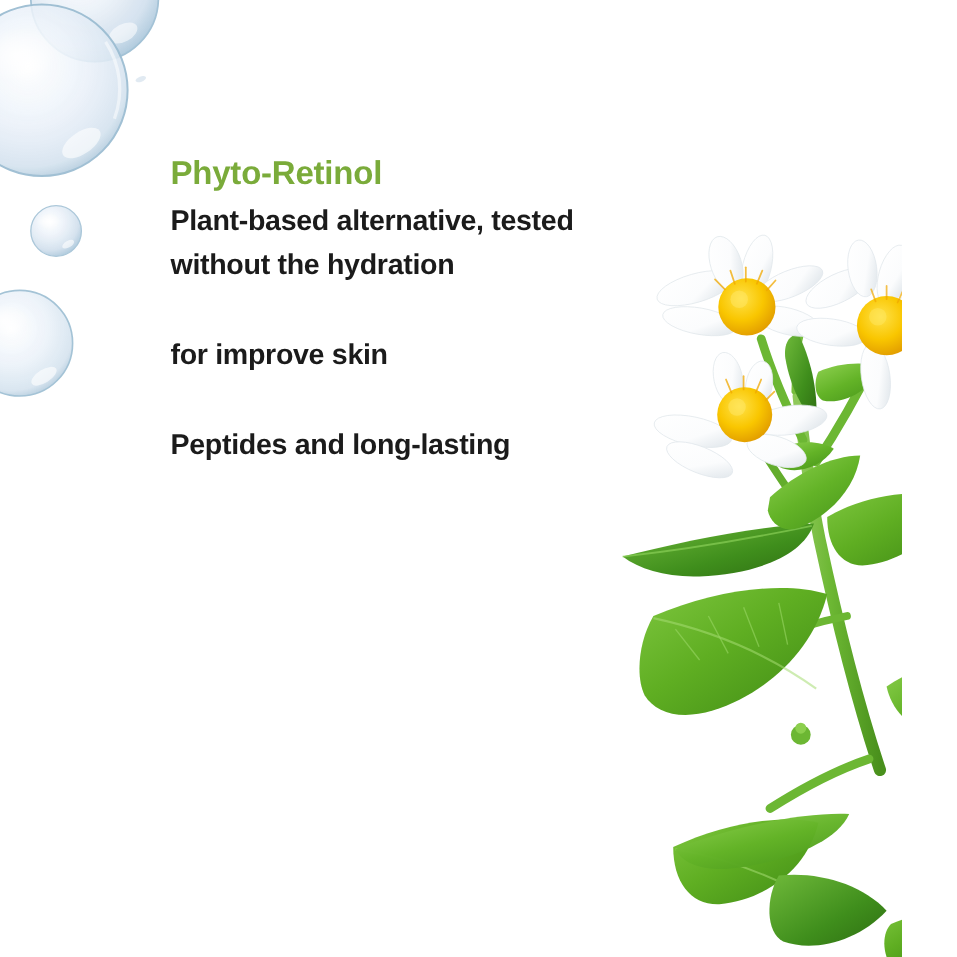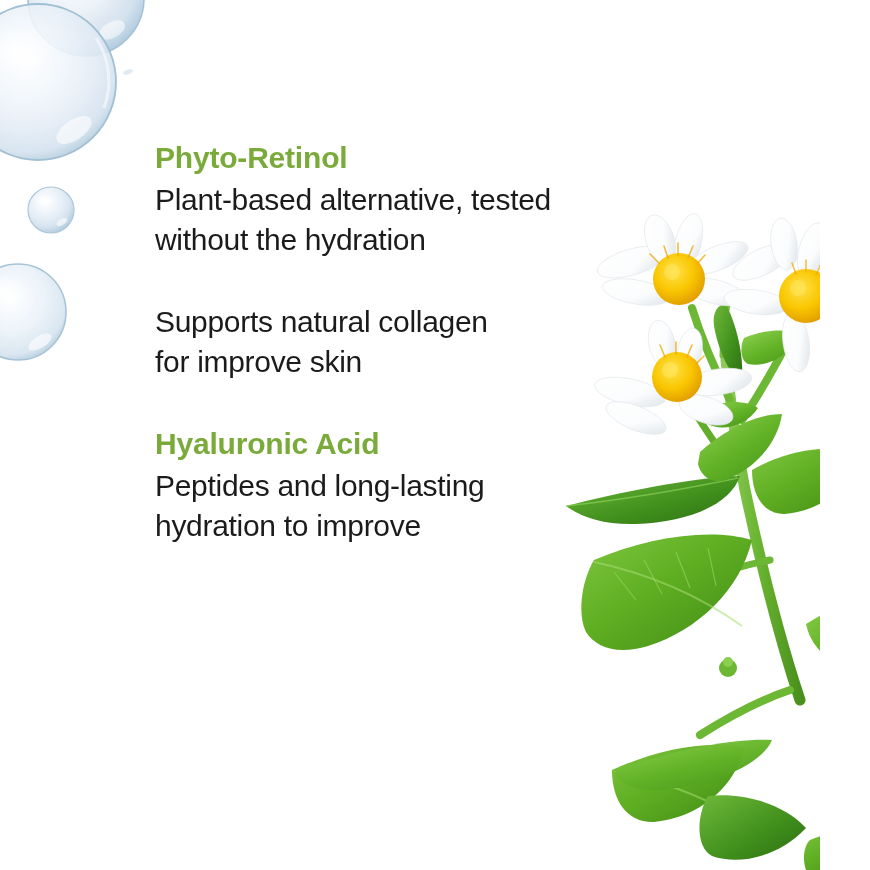--- a/index.html
+++ b/index.html
@@ -53,22 +53,22 @@
     font-weight: bold;
     font-size: 30px;
     line-height: 40px;
     letter-spacing: -0.2px;
     color: #7aab3a;
     margin: 0 0 2px 0;
     white-space: nowrap;
   }
   .ingredient-desc {
     font-family: "Liberation Sans", sans-serif;
-    font-weight: normal;
-    font-size: 30px;
+    font-weight: bold;
+    font-size: 26px;
     line-height: 40px;
     letter-spacing: -0.3px;
     color: #1b1b1b;
     margin: 0;
   }
   .ingredient-desc .line {
     display: block;
     white-space: nowrap;
   }
 </style>
@@ -285,27 +285,24 @@
     <div class="ingredient-block">
       <h2 class="ingredient-title">Phyto-Retinol</h2>
       <p class="ingredient-desc">
         <span class="line">Plant-based alternative, tested</span>
         <span class="line">without the hydration</span>
       </p>
     </div>
 
     <div class="ingredient-block">
       <p class="ingredient-desc">
-        <span class="line">Supports natural collagen</span>
         <span class="line">for improve skin</span>
       </p>
     </div>
 
     <div class="ingredient-block">
-      <h2 class="ingredient-title">Hyaluronic Acid</h2>
       <p class="ingredient-desc">
         <span class="line">Peptides and long-lasting</span>
-        <span class="line">hydration to improve</span>
       </p>
     </div>
 
   </div>
 </div>
 
 </body></html>

